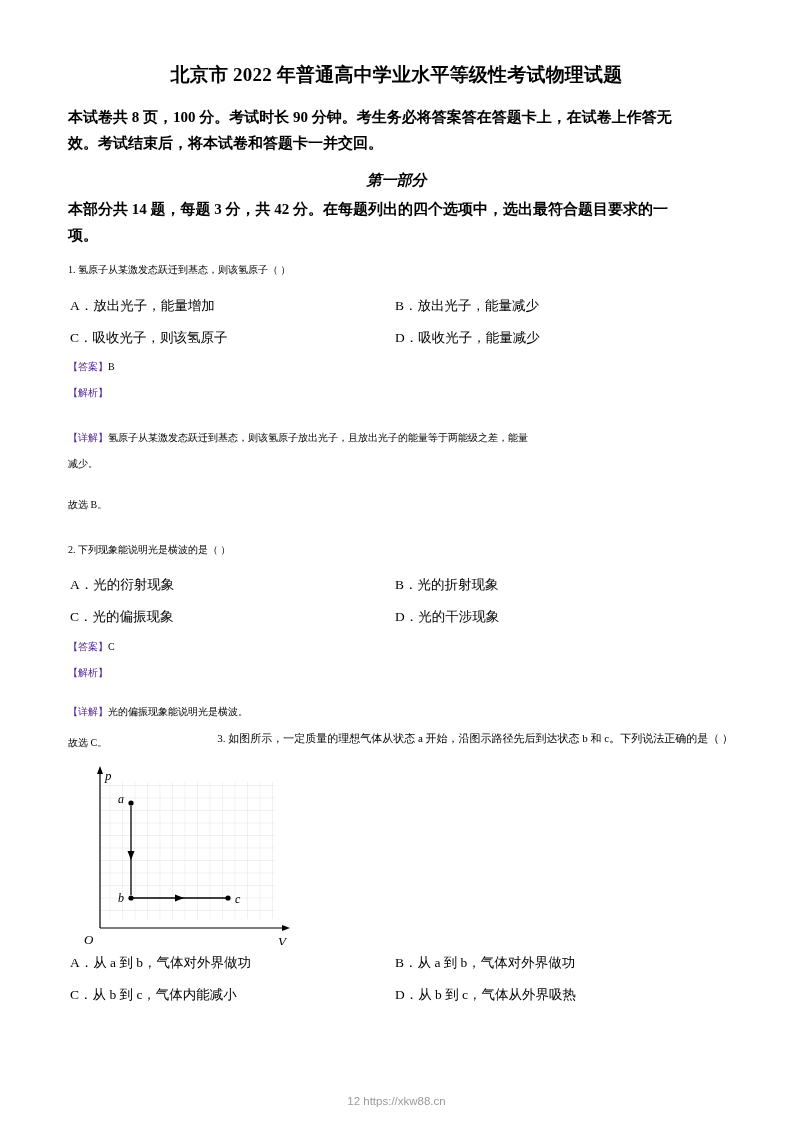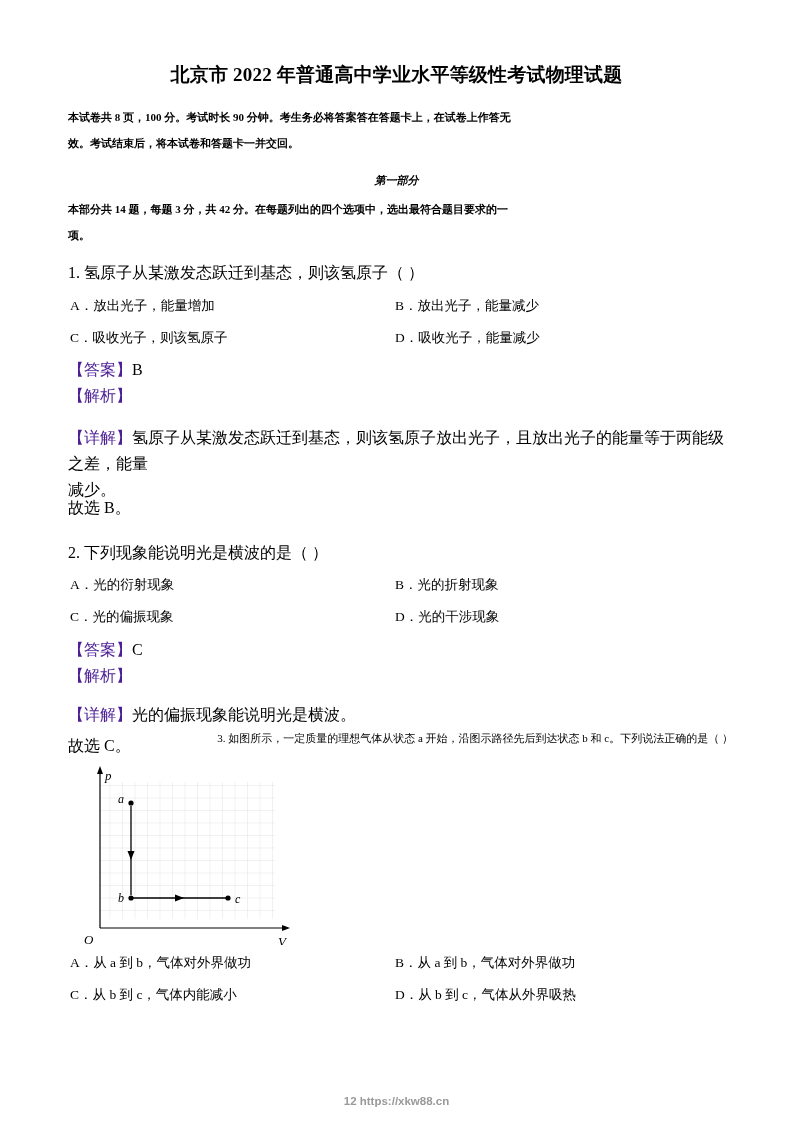--- a/index.html
+++ b/index.html
@@ -29,21 +29,21 @@
     margin: 0;
     position: absolute;
     left: 0; right: 0;
     top: 62px;
     letter-spacing: 0.2px;
   }
   .block {
     position: absolute;
     left: 68px;
     width: 657px;
-    font-size: 11px;
+    font-size: 15px;
     line-height: 26px;
   }
   .bold {
     font-weight: bold;
   }
   .center {
     text-align: center;
     font-style: italic;
   }
   .opt-row {
@@ -63,31 +63,30 @@
     left: 327px;
     top: 0;
     white-space: nowrap;
   }
   .ans-label {
     color: #4c1d95;
   }
   .ans-line {
     position: absolute;
     left: 68px;
-    font-size: 16px;
+    font-size: 10px;
   }
   .watermark {
     position: absolute;
     left: 0; right: 0;
     top: 1095px;
     text-align: center;
     font-size: 11.5px;
     color: #9a9a9a;
     font-family: "Liberation Sans", sans-serif;
-    font-weight: bold;
   }
   .figure {
     position: absolute;
     left: 72px;
     top: 760px;
     width: 240px;
     height: 185px;
   }
   .fig-svg {
     display: block;

